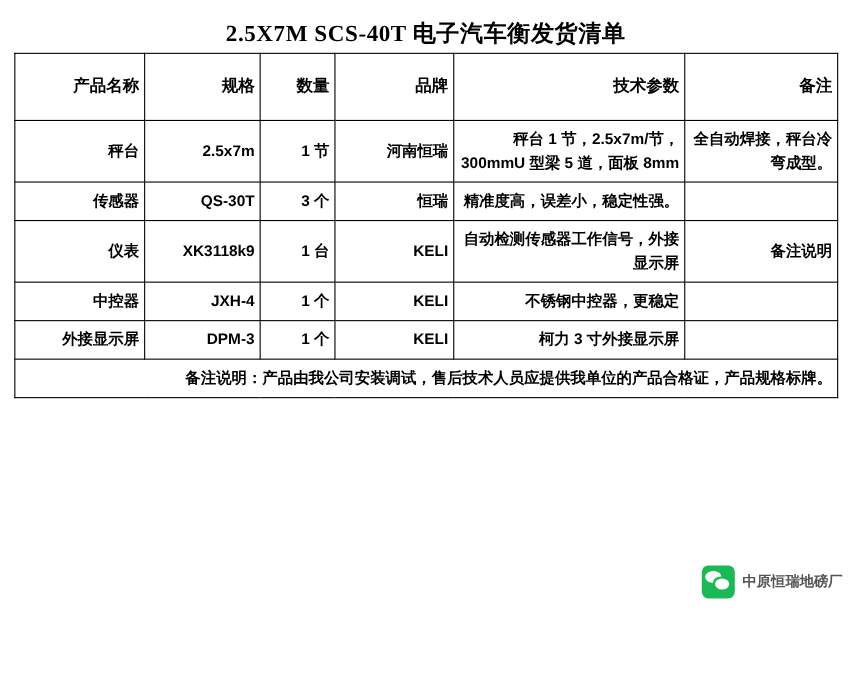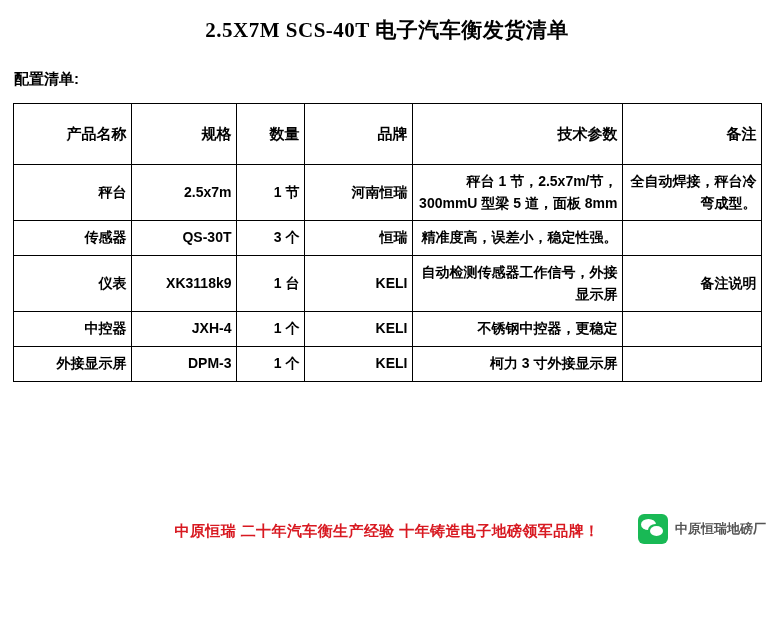--- a/index.html
+++ b/index.html
@@ -138,21 +138,20 @@
     white-space: nowrap;
   }
 </style>
 </head>
 <body>
 
 <div class="page">
 
   <div class="doc-title">2.5X7M SCS-40T 电子汽车衡发货清单</div>
 
-  <div class="subtitle">配置清单:</div>
 
   <table class="spec">
     <colgroup>
       <col class="col-name">
       <col class="col-spec">
       <col class="col-qty">
       <col class="col-brand">
       <col class="col-tech">
       <col class="col-note">
     </colgroup>
@@ -200,25 +199,27 @@
         <td class="note"></td>
       </tr>
       <tr>
         <td>外接显示屏</td>
         <td>DPM-3</td>
         <td>1 个</td>
         <td>KELI</td>
         <td class="tech">柯力 3 寸外接显示屏</td>
         <td class="note"></td>
       </tr>
+      <tr>
+        <td class="remark-row" colspan="6">备注说明：产品由我公司安装调试，售后技术人员应提供我单位的产品合格证，产品规格标牌。</td>
+      </tr>
     </tbody>
   </table>
 
   <div class="footer">
-    <div class="footer-slogan">中原恒瑞 二十年汽车衡生产经验 十年铸造电子地磅领军品牌！</div>
     <div class="wechat">
       <div class="wechat-logo">
         <div class="b1"></div>
         <div class="b2"></div>
       </div>
       <div class="wechat-name">中原恒瑞地磅厂</div>
     </div>
   </div>
 
 </div>

